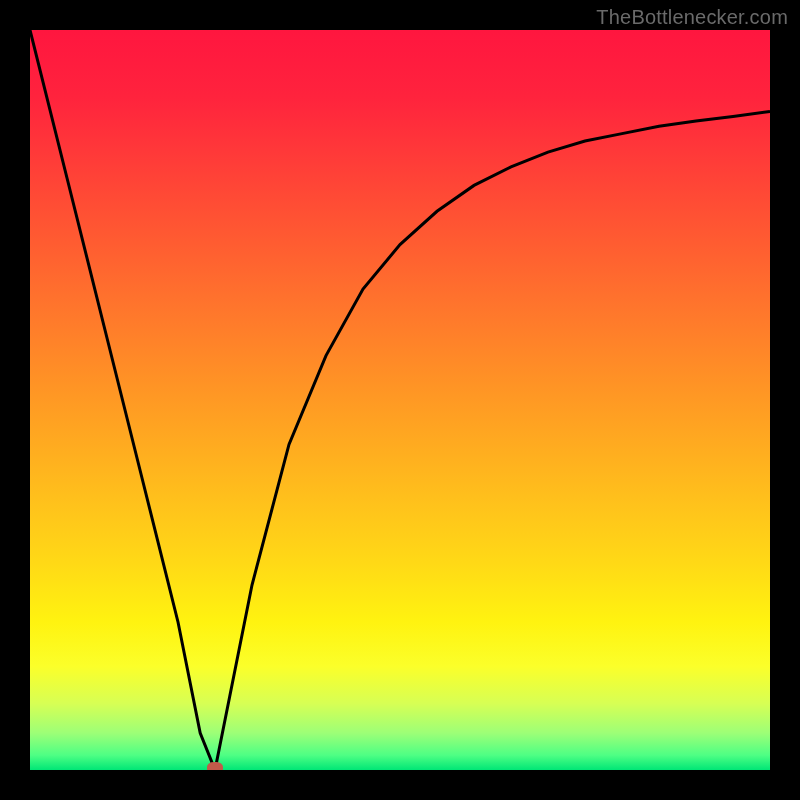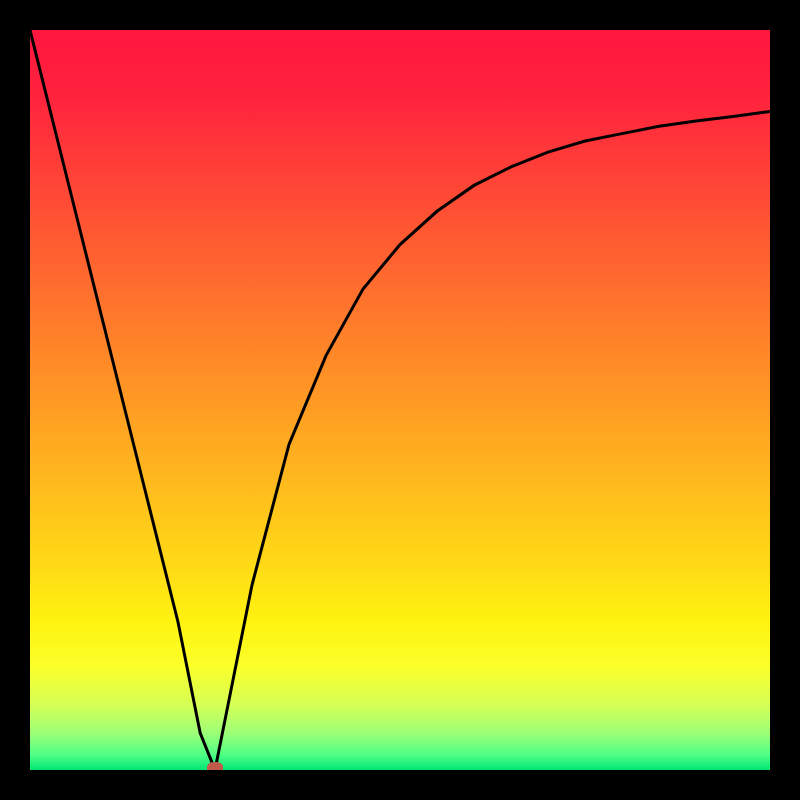--- a/index.html
+++ b/index.html
@@ -55,20 +55,21 @@
     width: 16px;
     height: 12px;
     border-radius: 7px / 5px;
   }
 </style>
 </head>
 <body>
 
 <div class="frame">
 
+  <div class="attribution">TheBottlenecker.com</div>
 
   <div class="plot-area">
     <div class="gradient" id="grad" style="background: linear-gradient(rgb(255, 22, 63) 0%, rgb(255, 35, 61) 9%, rgb(255, 61, 56) 18%, rgb(255, 87, 50) 27%, rgb(255, 113, 45) 36%, rgb(255, 139, 39) 45%, rgb(255, 165, 33) 54%, rgb(255, 191, 28) 63%, rgb(255, 217, 22) 72%, rgb(255, 243, 16) 80%, rgb(251, 255, 42) 86%, rgb(215, 255, 84) 91%, rgb(157, 255, 119) 95%, rgb(78, 255, 132) 98%, rgb(0, 230, 118) 100%);"></div>
 
     <svg class="curve" viewBox="0 0 740 740" preserveAspectRatio="none">
       <path id="curvePath" d="M0.0 0.0 L37.0 148.0 L74.0 296.0 L111.0 444.0 L148.0 592.0 L170.2 703.0 L185.0 740.0 L185.0 740.0 L199.8 666.0 L222.0 555.0 L259.0 414.4 L296.0 325.6 L333.0 259.0 L370.0 214.6 L407.0 181.3 L444.0 155.4 L481.0 136.9 L518.0 122.1 L555.0 111.0 L592.0 103.6 L629.0 96.2 L666.0 91.0 L703.0 86.6 L740.0 81.4 " fill="none" stroke="#000" stroke-width="3"></path>
     </svg>
 
     <div class="marker" id="marker" style="background: rgb(192, 90, 74); left: 177px; top: 732px;"></div>
   </div>

